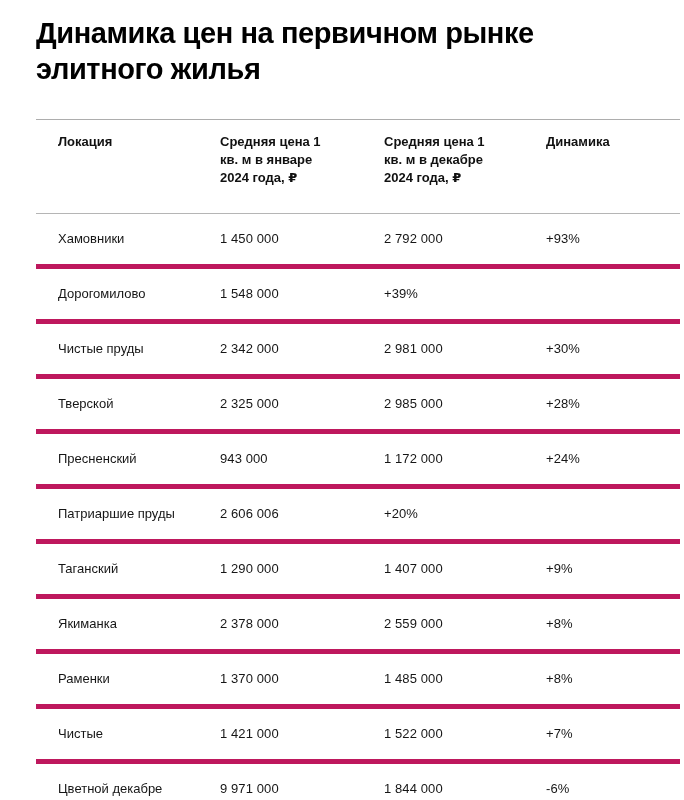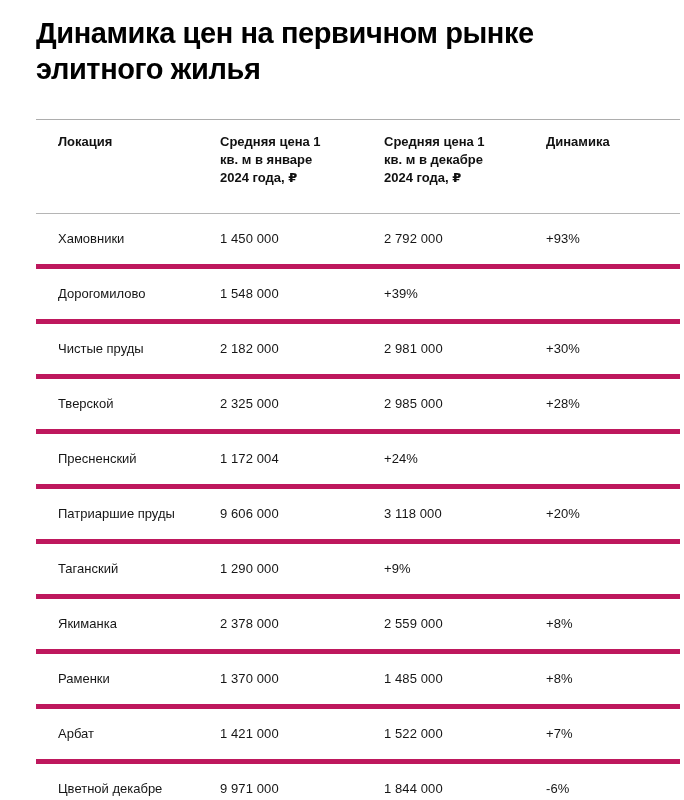--- a/index.html
+++ b/index.html
@@ -93,67 +93,68 @@
     </div>
 
     <div class="row">
       <div class="cell first location">Дорогомилово</div>
       <div class="cell num">1 548 000</div>
       <div class="cell change">+39%</div>
     </div>
 
     <div class="row">
       <div class="cell first location">Чистые пруды</div>
-      <div class="cell num">2 182 000</div>
+      <div class="cell num">2 342 000</div>
       <div class="cell num">2 981 000</div>
       <div class="cell change">+30%</div>
     </div>
 
     <div class="row">
       <div class="cell first location">Тверской</div>
       <div class="cell num">2 325 000</div>
       <div class="cell num">2 985 000</div>
       <div class="cell change">+28%</div>
     </div>
 
     <div class="row">
       <div class="cell first location">Пресненский</div>
-      <div class="cell num">1 172 004</div>
+      <div class="cell num">943 000</div>
+      <div class="cell num">1 172 000</div>
       <div class="cell change">+24%</div>
     </div>
 
     <div class="row">
       <div class="cell first location">Патриаршие пруды</div>
-      <div class="cell num">9 606 000</div>
-      <div class="cell num">3 118 000</div>
+      <div class="cell num">2 606 006</div>
       <div class="cell change">+20%</div>
     </div>
 
     <div class="row">
       <div class="cell first location">Таганский</div>
       <div class="cell num">1 290 000</div>
+      <div class="cell num">1 407 000</div>
       <div class="cell change">+9%</div>
     </div>
 
     <div class="row">
       <div class="cell first location">Якиманка</div>
       <div class="cell num">2 378 000</div>
       <div class="cell num">2 559 000</div>
       <div class="cell change">+8%</div>
     </div>
 
     <div class="row">
       <div class="cell first location">Раменки</div>
       <div class="cell num">1 370 000</div>
       <div class="cell num">1 485 000</div>
       <div class="cell change">+8%</div>
     </div>
 
     <div class="row">
-      <div class="cell first location">Арбат</div>
+      <div class="cell first location">Чистые</div>
       <div class="cell num">1 421 000</div>
       <div class="cell num">1 522 000</div>
       <div class="cell change">+7%</div>
     </div>
 
     <div class="row">
       <div class="cell first location">Цветной декабре</div>
       <div class="cell num">9 971 000</div>
       <div class="cell num">1 844 000</div>
       <div class="cell change">-6%</div>

